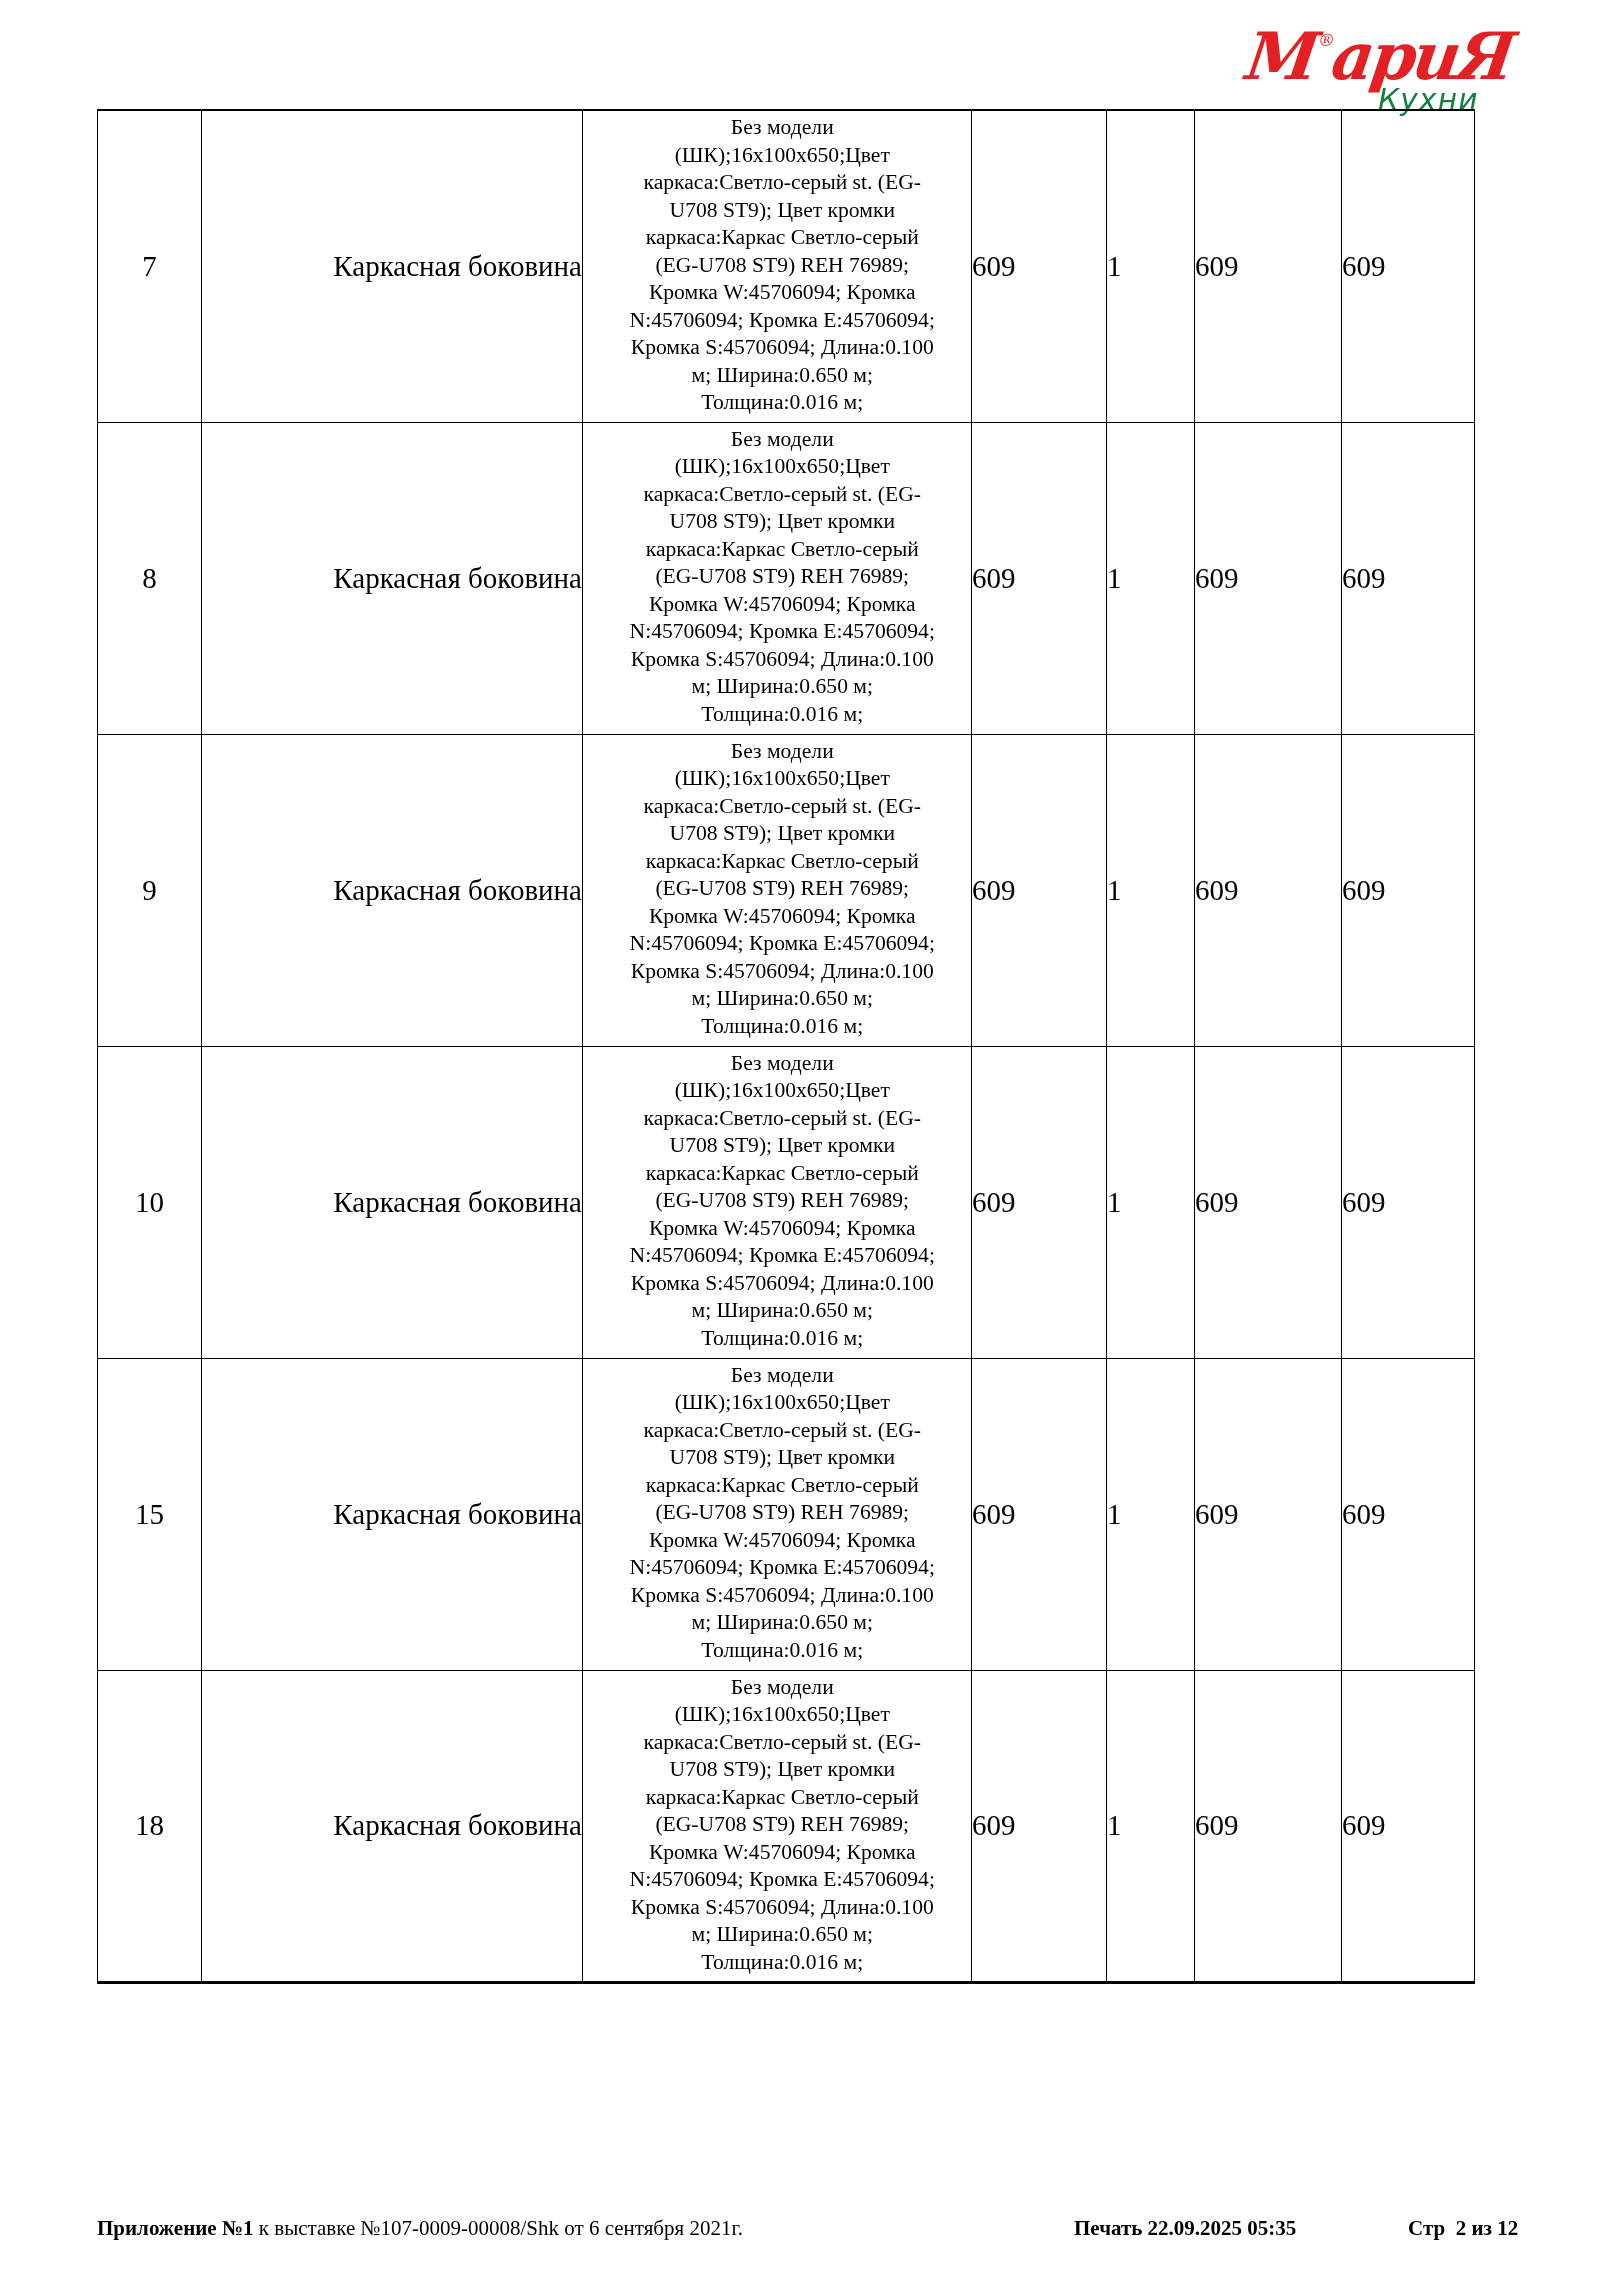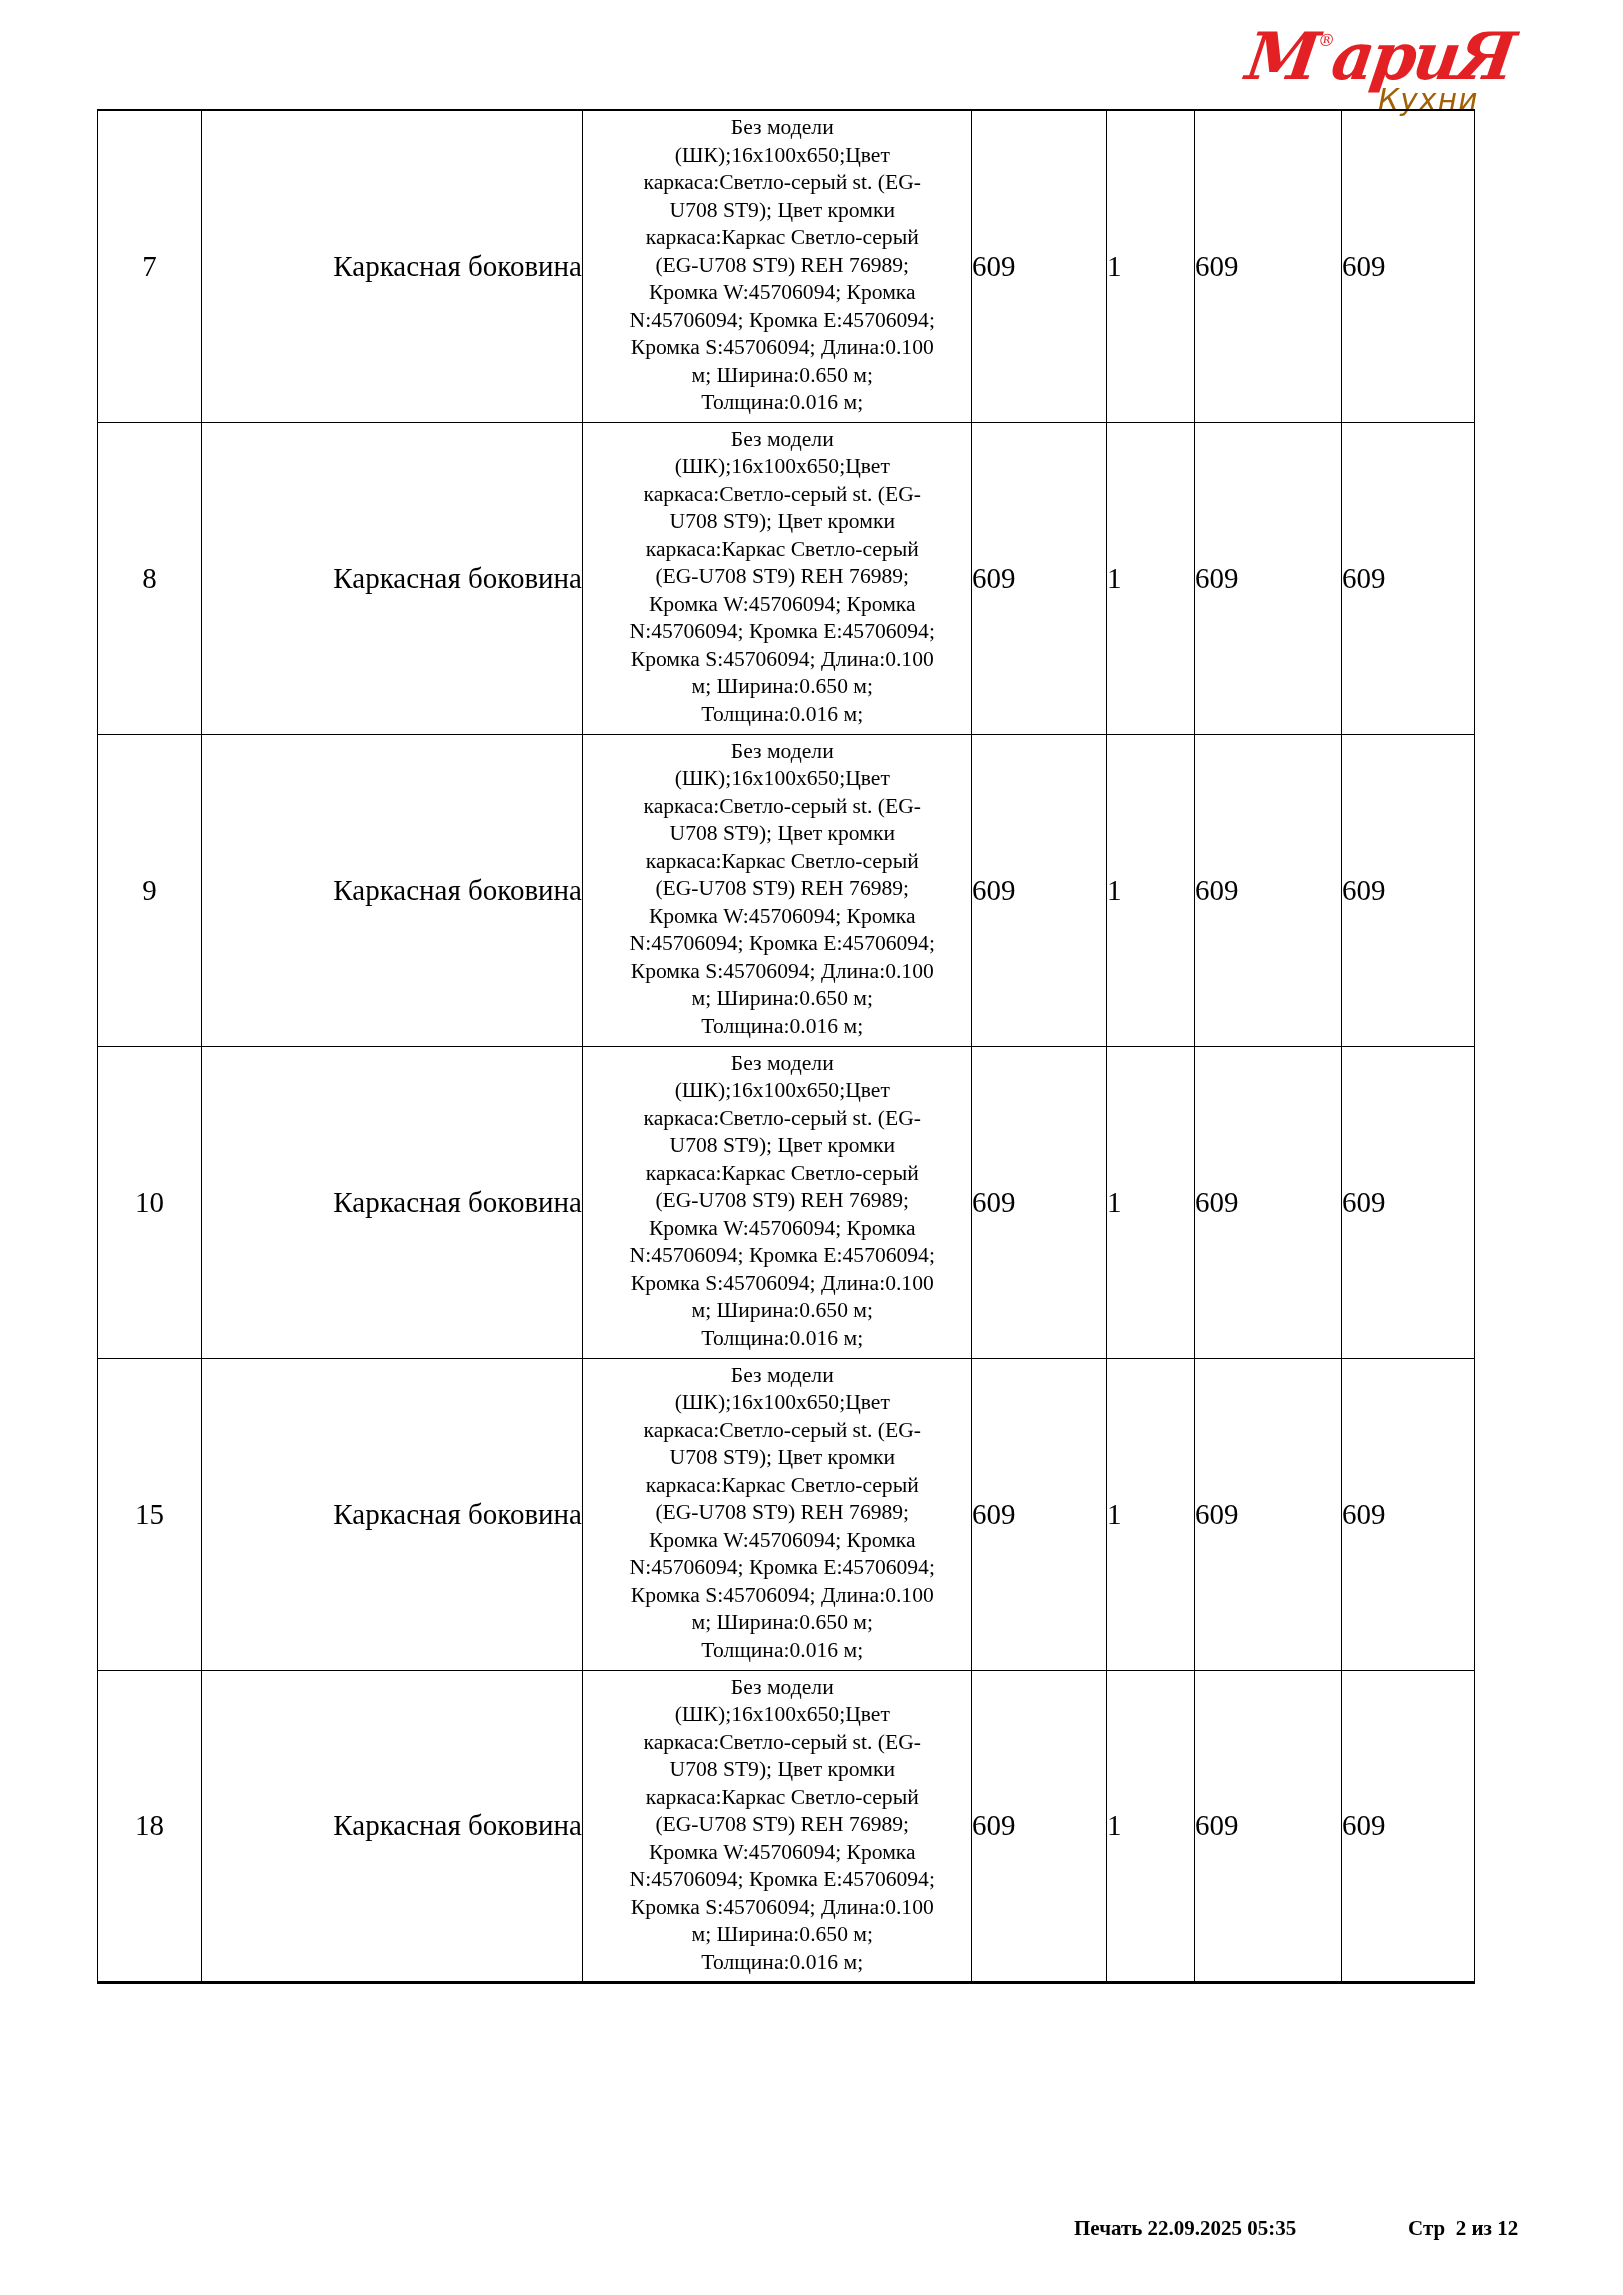--- a/index.html
+++ b/index.html
@@ -15,21 +15,21 @@
   .logo-brand {
     position:absolute; top:0; left:0; white-space:nowrap;
     font-family:"DejaVu Serif", serif; font-style:italic; font-weight:700;
     font-size:65px; line-height:1; color:#e32124;
     transform:skewX(-8deg); letter-spacing:-3.3px;
   }
   .logo-reg { font-size:17px; vertical-align:33px; letter-spacing:0; font-weight:400; }
   .logo-sub {
     position:absolute; top:62px; left:131px;
     font-family:"DejaVu Sans", sans-serif; font-style:italic;
-    font-size:29.5px; line-height:1; color:#a16207; letter-spacing:1.3px;
+    font-size:29.5px; line-height:1; color:#15803d; letter-spacing:1.3px;
   }
 
   
   table.items {
     position:absolute; left:97px; top:109px; width:1376px;
     border-collapse:collapse; table-layout:fixed;
     border-left:1.3px solid #000; border-right:1.3px solid #000;
     border-top:2.6px solid #000; border-bottom:3.3px solid #000;
   }
   table.items td { border:1.3px solid #000; overflow:hidden; }
@@ -191,18 +191,19 @@
           </td>
       <td class="c-val"><span>609</span></td>
       <td class="c-val"><span>1</span></td>
       <td class="c-val"><span>609</span></td>
       <td class="c-val"><span>609</span></td>
     </tr>
       </tbody>
   </table>
 
   <div class="footer">
+    <div class="f-left"><span class="b">Приложение №1</span><span> к выставке №107-0009-00008/Shk от 6 сентября 2021г.</span></div>
     <div class="f-print">Печать 22.09.2025 05:35</div>
     <div class="f-page">Стр  2 из 12</div>
   </div>
 
 </div>
 
 
 </body></html>

